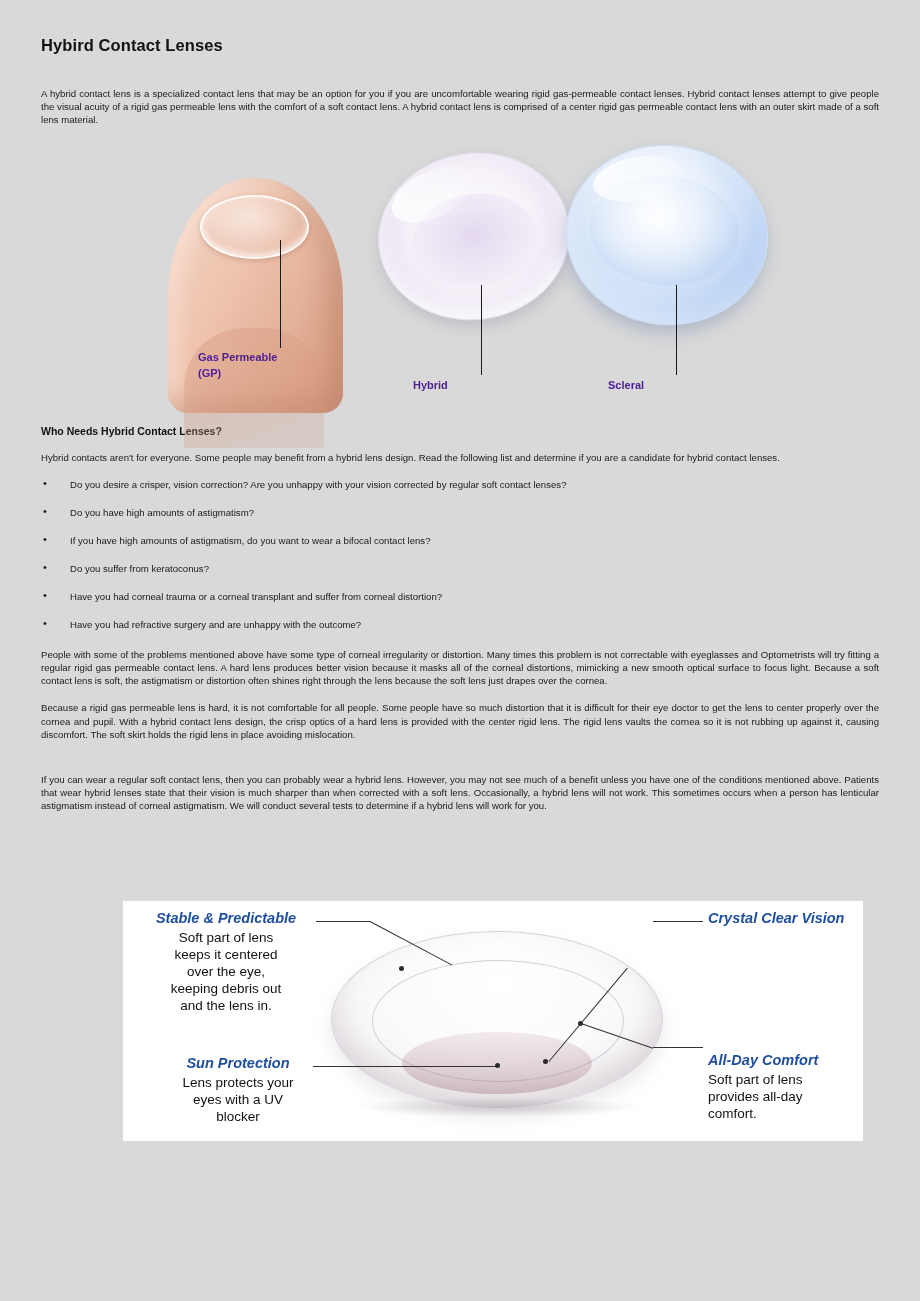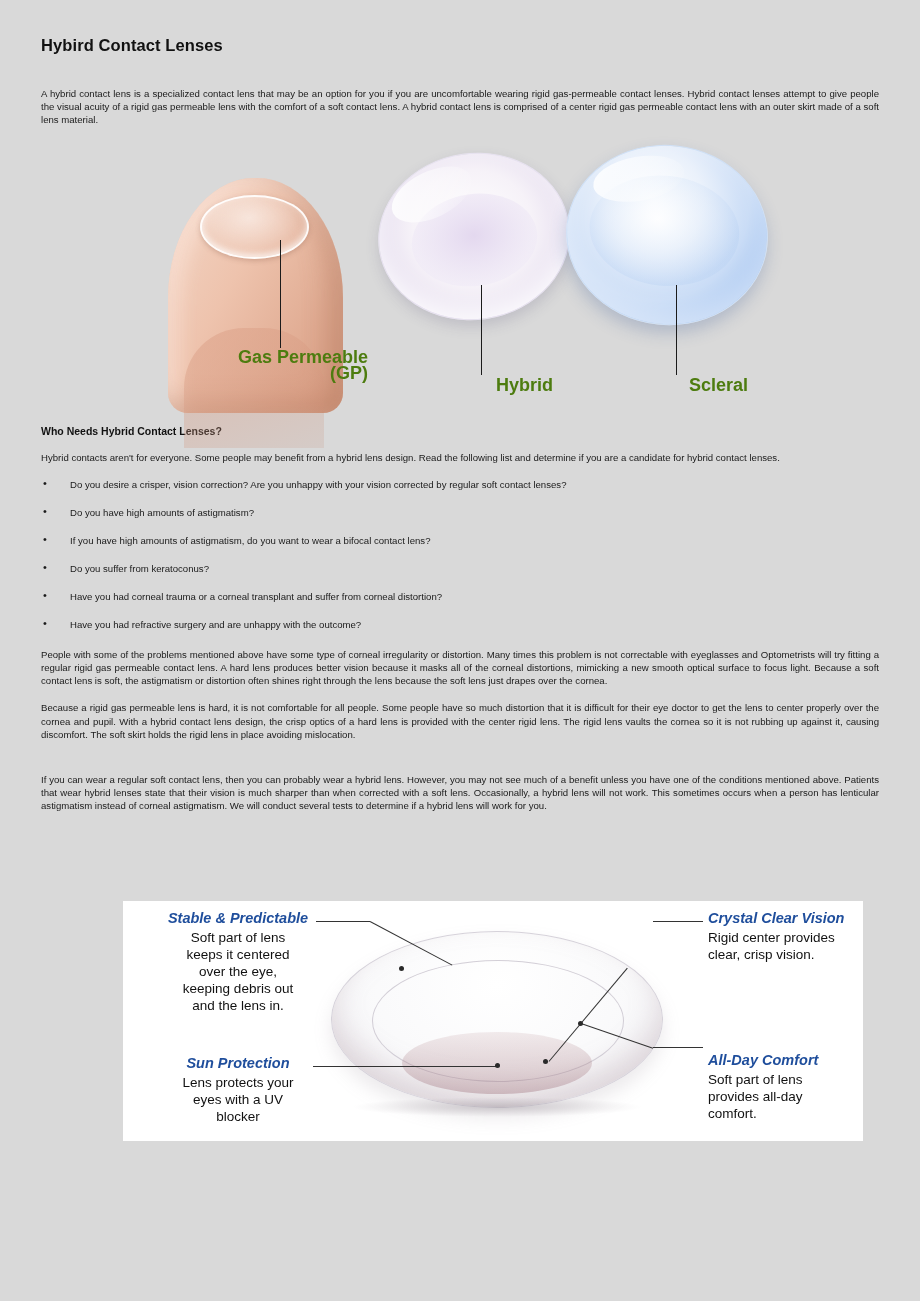--- a/index.html
+++ b/index.html
@@ -178,24 +178,24 @@
     background: linear-gradient(120deg, rgba(255,255,255,.95), rgba(255,255,255,0));
     transform: rotate(-16deg);
   }
   .leader {
     position: absolute;
     width: 1.4px;
     background: #1b1b1b;
   }
   .fig1-label {
     position: absolute;
-    text-align: right;
-    font-size: 18px;
+    text-align: left;
+    font-size: 11px;
     font-weight: bold;
-    color: #4d7c0f;
+    color: #4c1d95;
     line-height: 16px;
     white-space: pre-line;
   }
 
   
   .fig2 {
     position: relative;
     margin-top: 16px;
     margin-left: 41px;
     width: 740px;
@@ -352,40 +352,38 @@
     <div class="dot" style="left:372px; top:162px;"></div>
 
     <div class="line-h" style="left:530px; top:20px; width:50px;"></div>
     <div class="line-d" style="left:426px; top:160px; width:122px; transform:rotate(-50deg);"></div>
     <div class="dot" style="left:420px; top:158px;"></div>
 
     <div class="line-h" style="left:530px; top:146px; width:50px;"></div>
     <div class="line-d" style="left:458px; top:122px; width:76px; transform:rotate(19deg);"></div>
     <div class="dot" style="left:455px; top:120px;"></div>
 
-    <div class="anno left" style="left:22px; top:9px; width:186px;">
+    <div class="anno left" style="left:10px; top:9px; width:186px;">
       <p class="head">Stable &amp; Predictable</p>
       <p class="sub" style="white-space:pre-line;">Soft part of lens
 keeps it centered
 over the eye,
 keeping debris out
 and the lens in.</p>
     </div>
 
     <div class="anno left" style="left:30px; top:154px; width:170px;">
       <p class="head">Sun Protection</p>
       <p class="sub" style="white-space:pre-line;">Lens protects your
 eyes with a UV
 blocker</p>
     </div>
 
     <div class="anno right" style="left:585px; top:9px; width:150px;">
       <p class="head">Crystal Clear Vision</p>
-      <p class="sub" style="white-space:pre-line;">Rigid center provides
-clear, crisp vision.</p>
     </div>
 
     <div class="anno right" style="left:585px; top:123px; width:150px;margin-top:28px;">
       <p class="head">All-Day Comfort</p>
       <p class="sub" style="white-space:pre-line;">Soft part of lens
 provides all-day
 comfort.</p>
     </div>
   </div>
 </div>

